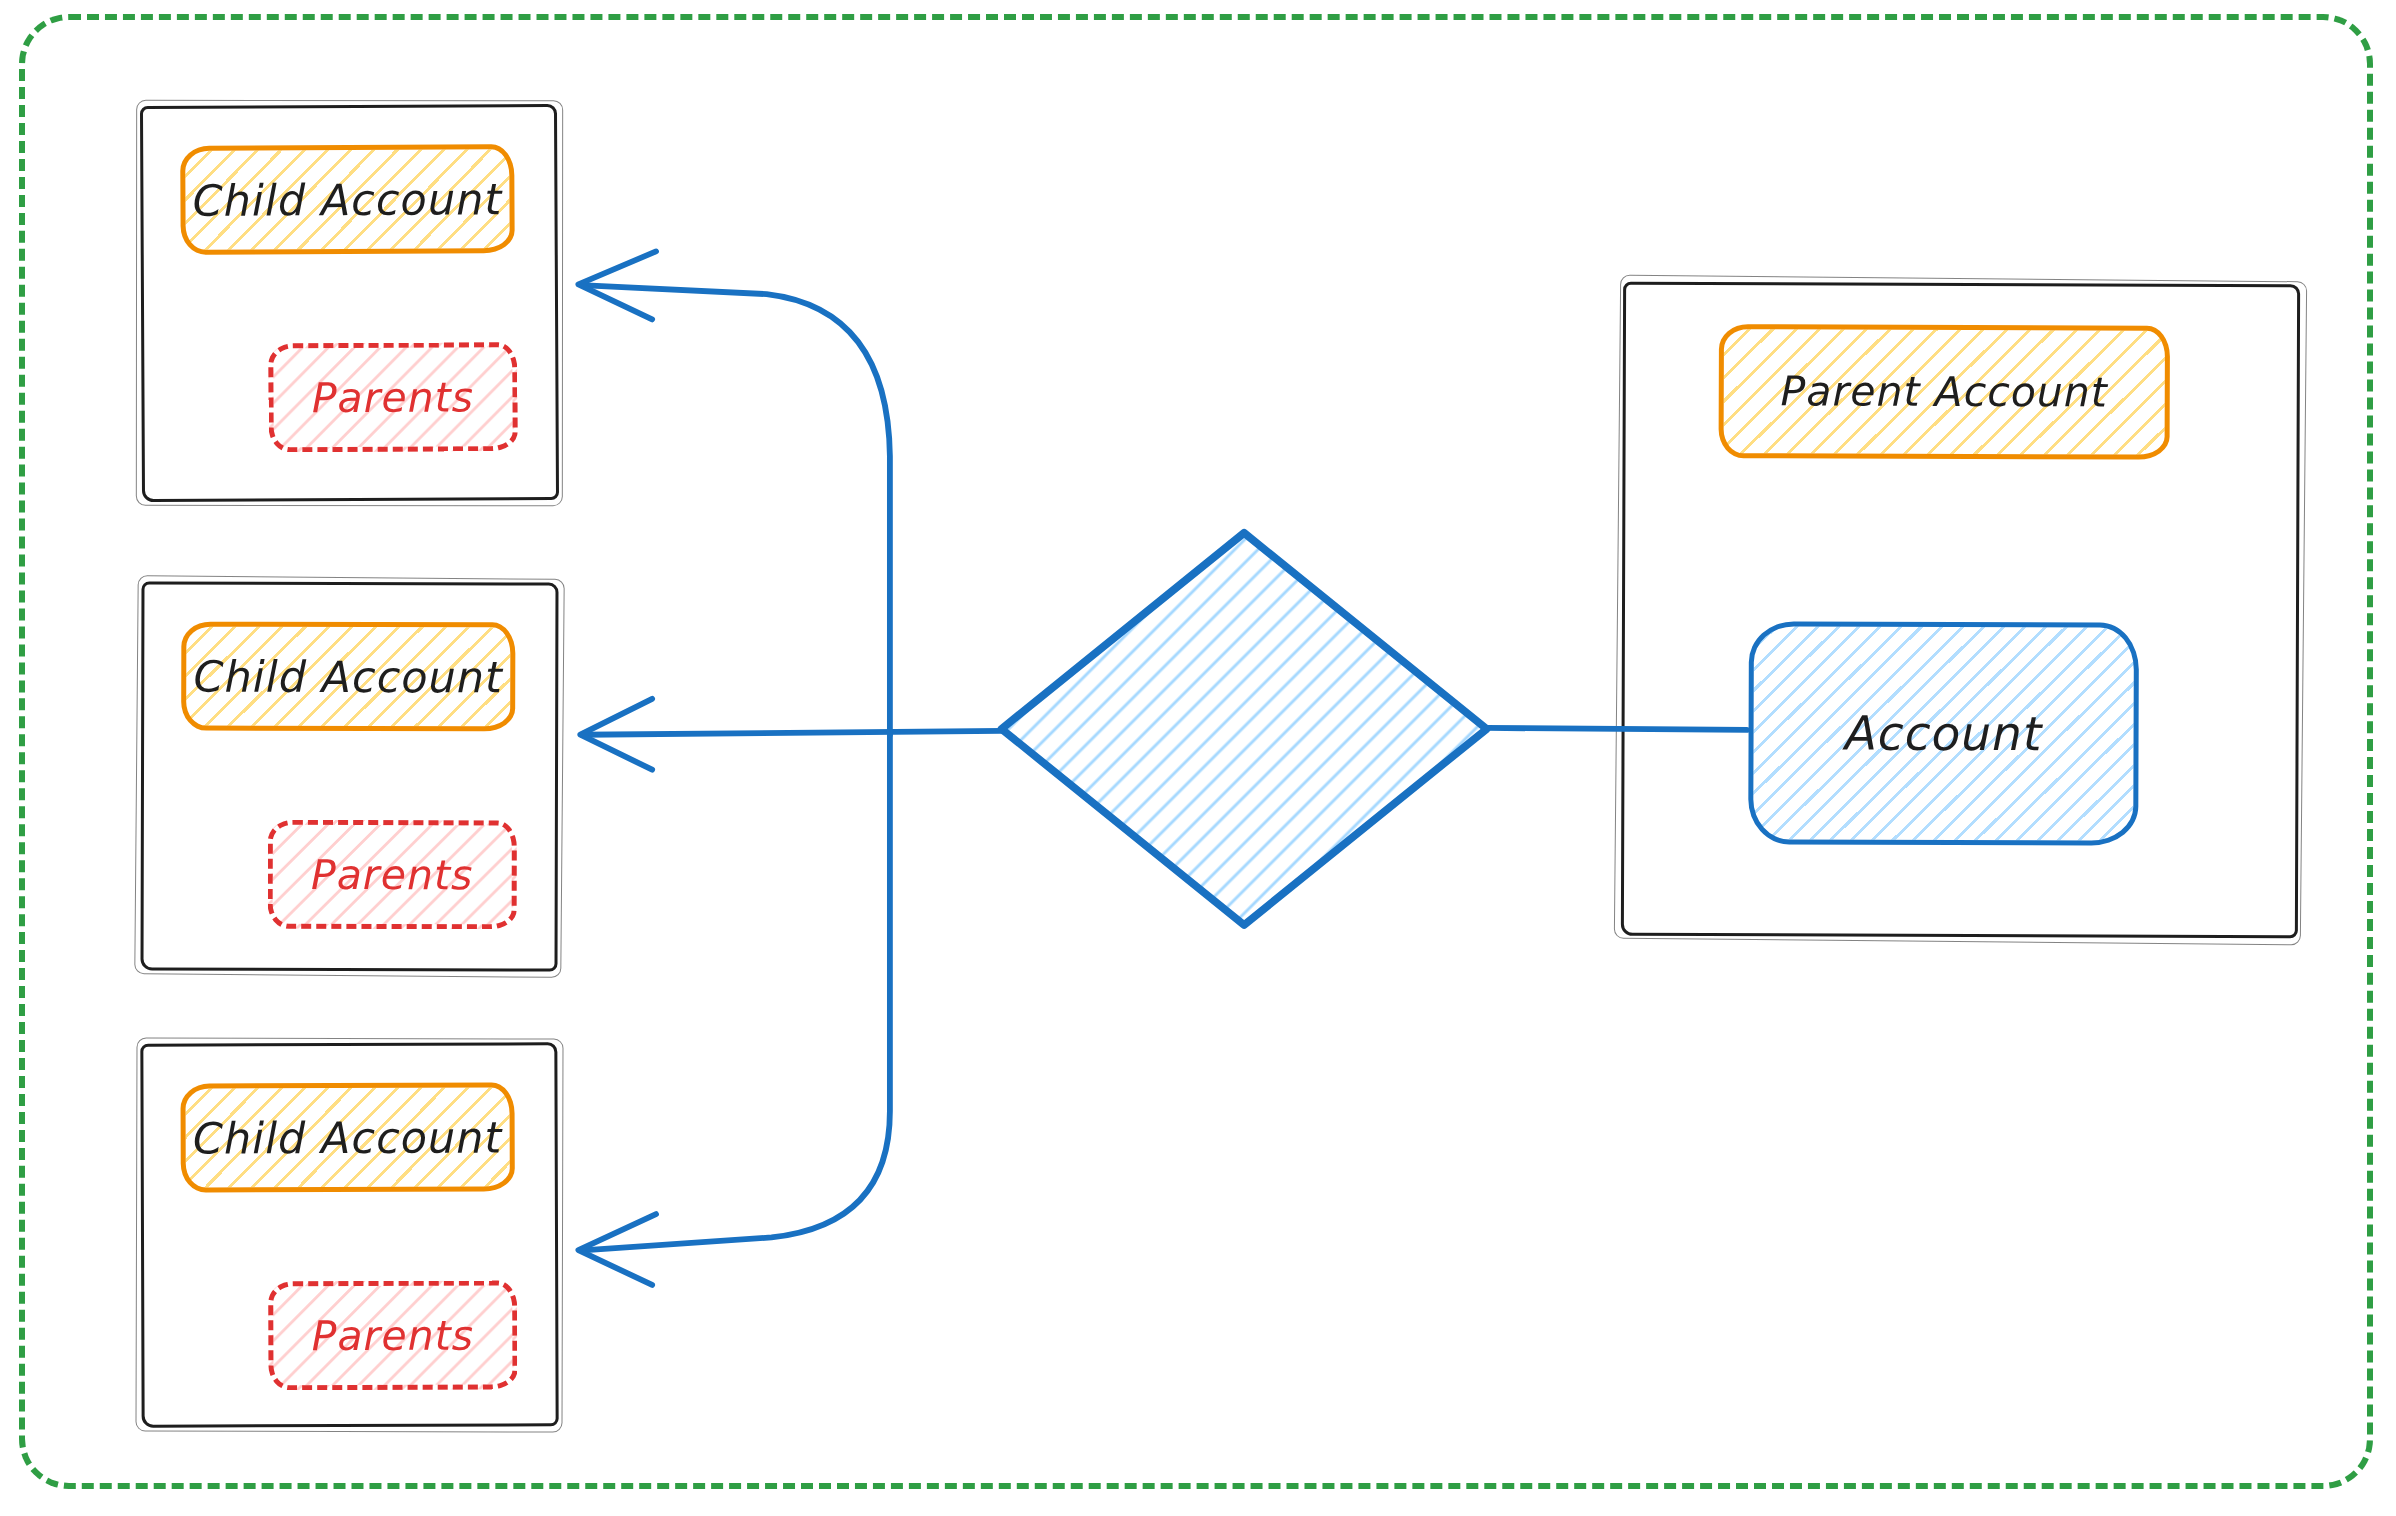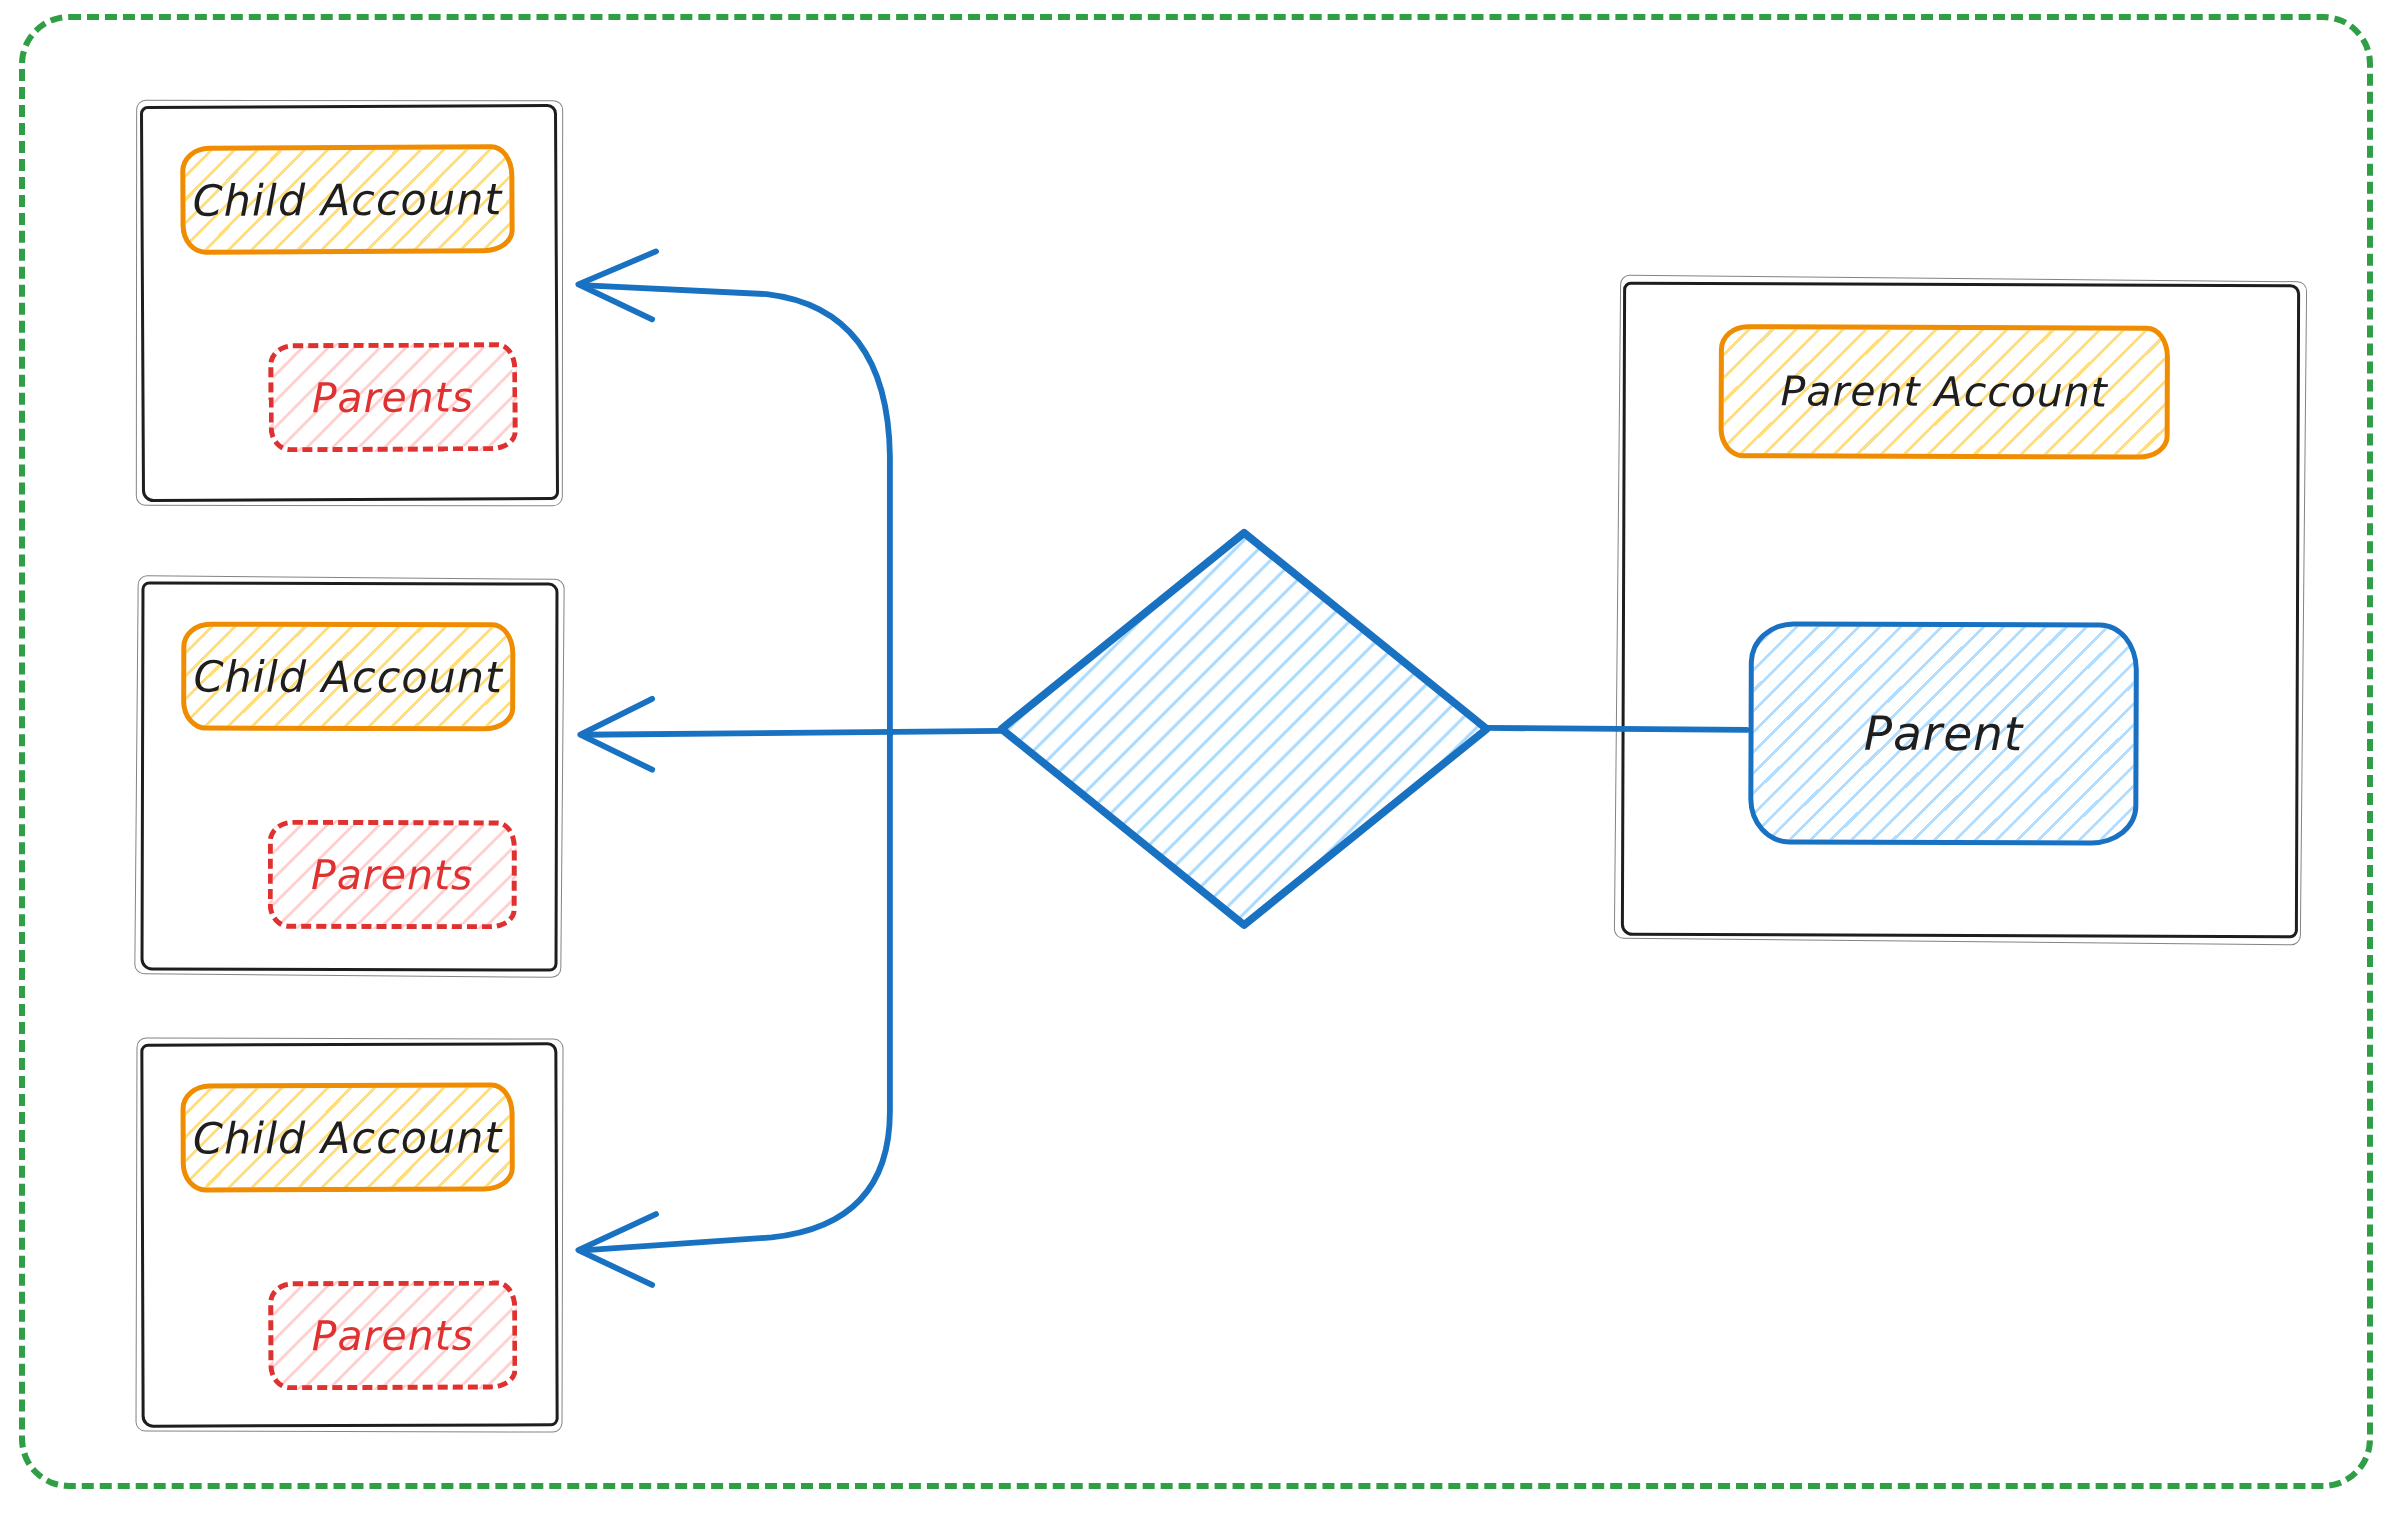--- a/index.html
+++ b/index.html
@@ -101,21 +101,21 @@
     <div class="chip chip-red child-member">
       <span>Parents</span>
     </div>
   </div>
 
   <div class="node-box box-parent">
     <div class="chip chip-orange parent-title">
       <span>Parent Account</span>
     </div>
     <div class="chip chip-blue parent-member">
-      <span>Parent</span>
+      <span>Account</span>
     </div>
   </div>
 
   <svg class="overlay" width="2397" height="1517" viewBox="0 0 2470 1563">
     <defs>
       <pattern id="hatchBlue" patternUnits="userSpaceOnUse" width="17" height="17" patternTransform="rotate(45)">
         <line x1="8" y1="0" x2="8" y2="17" stroke="#a5d8ff" stroke-width="3"></line>
       </pattern>
     </defs>
 

